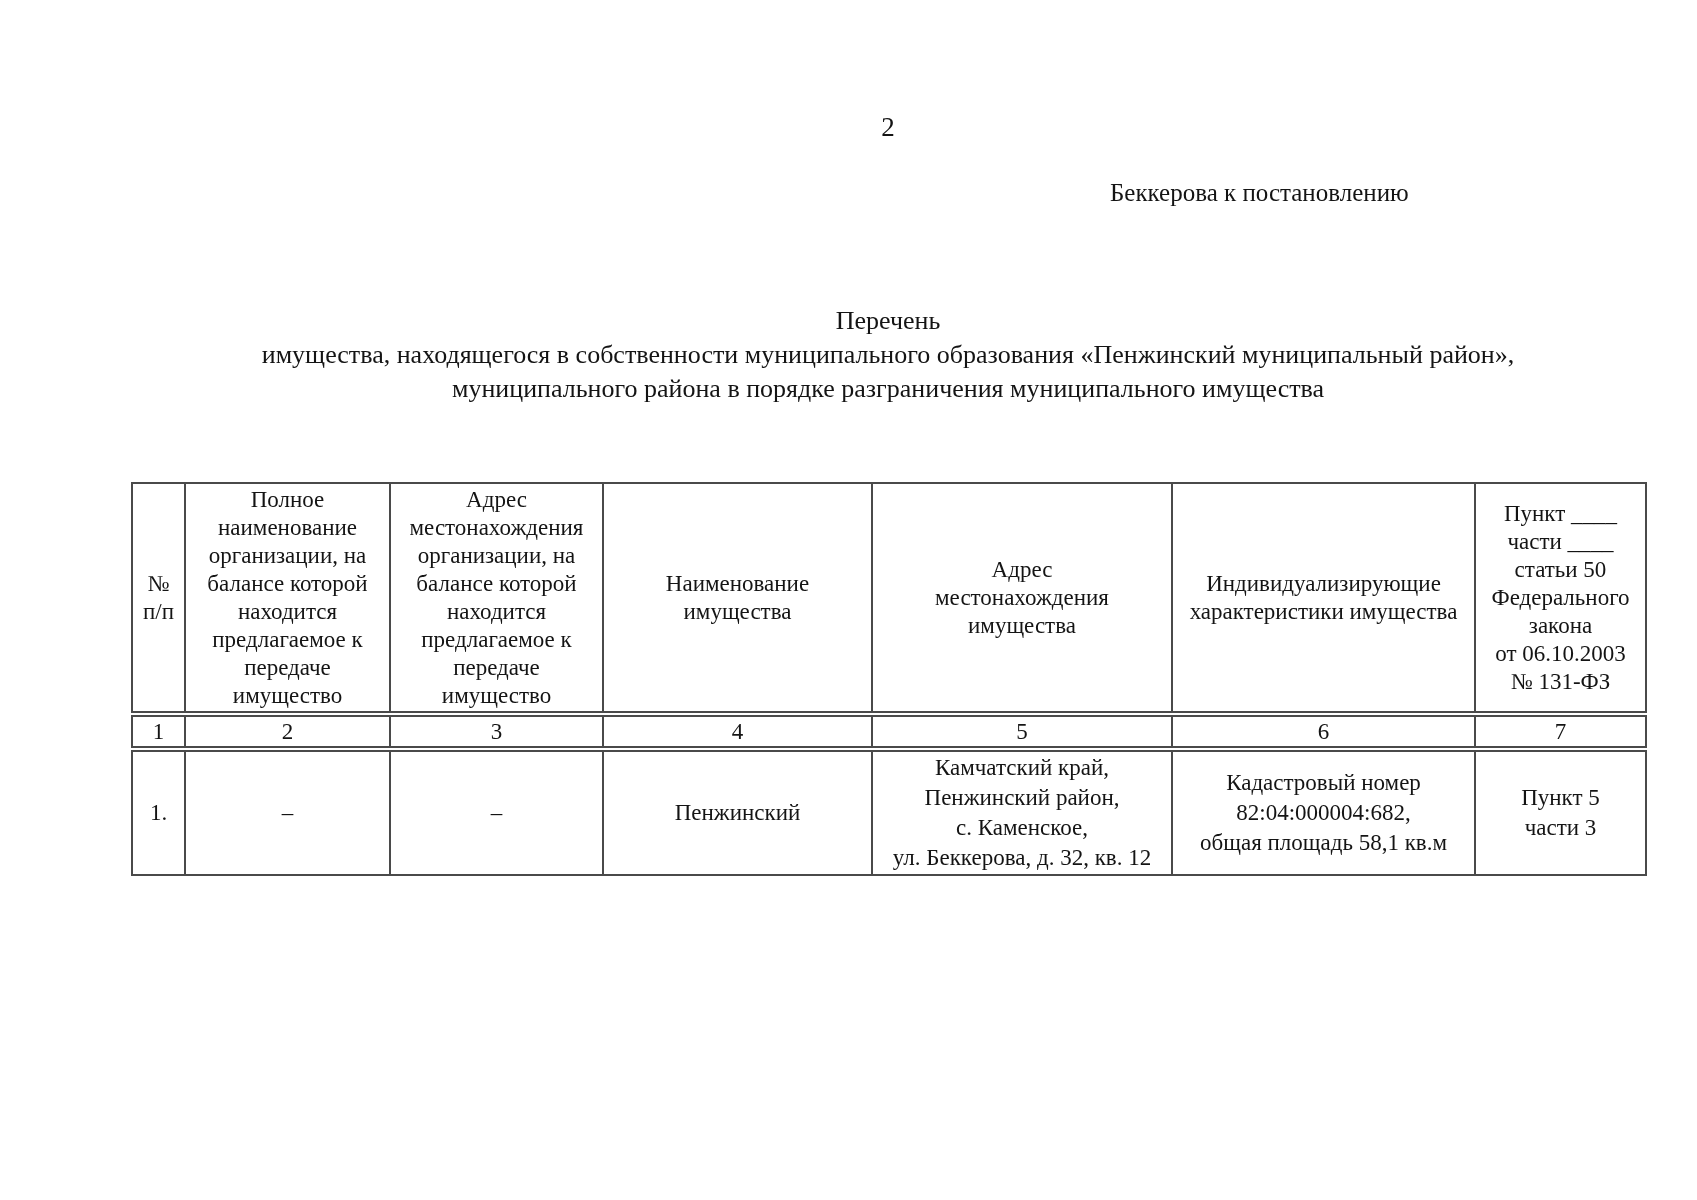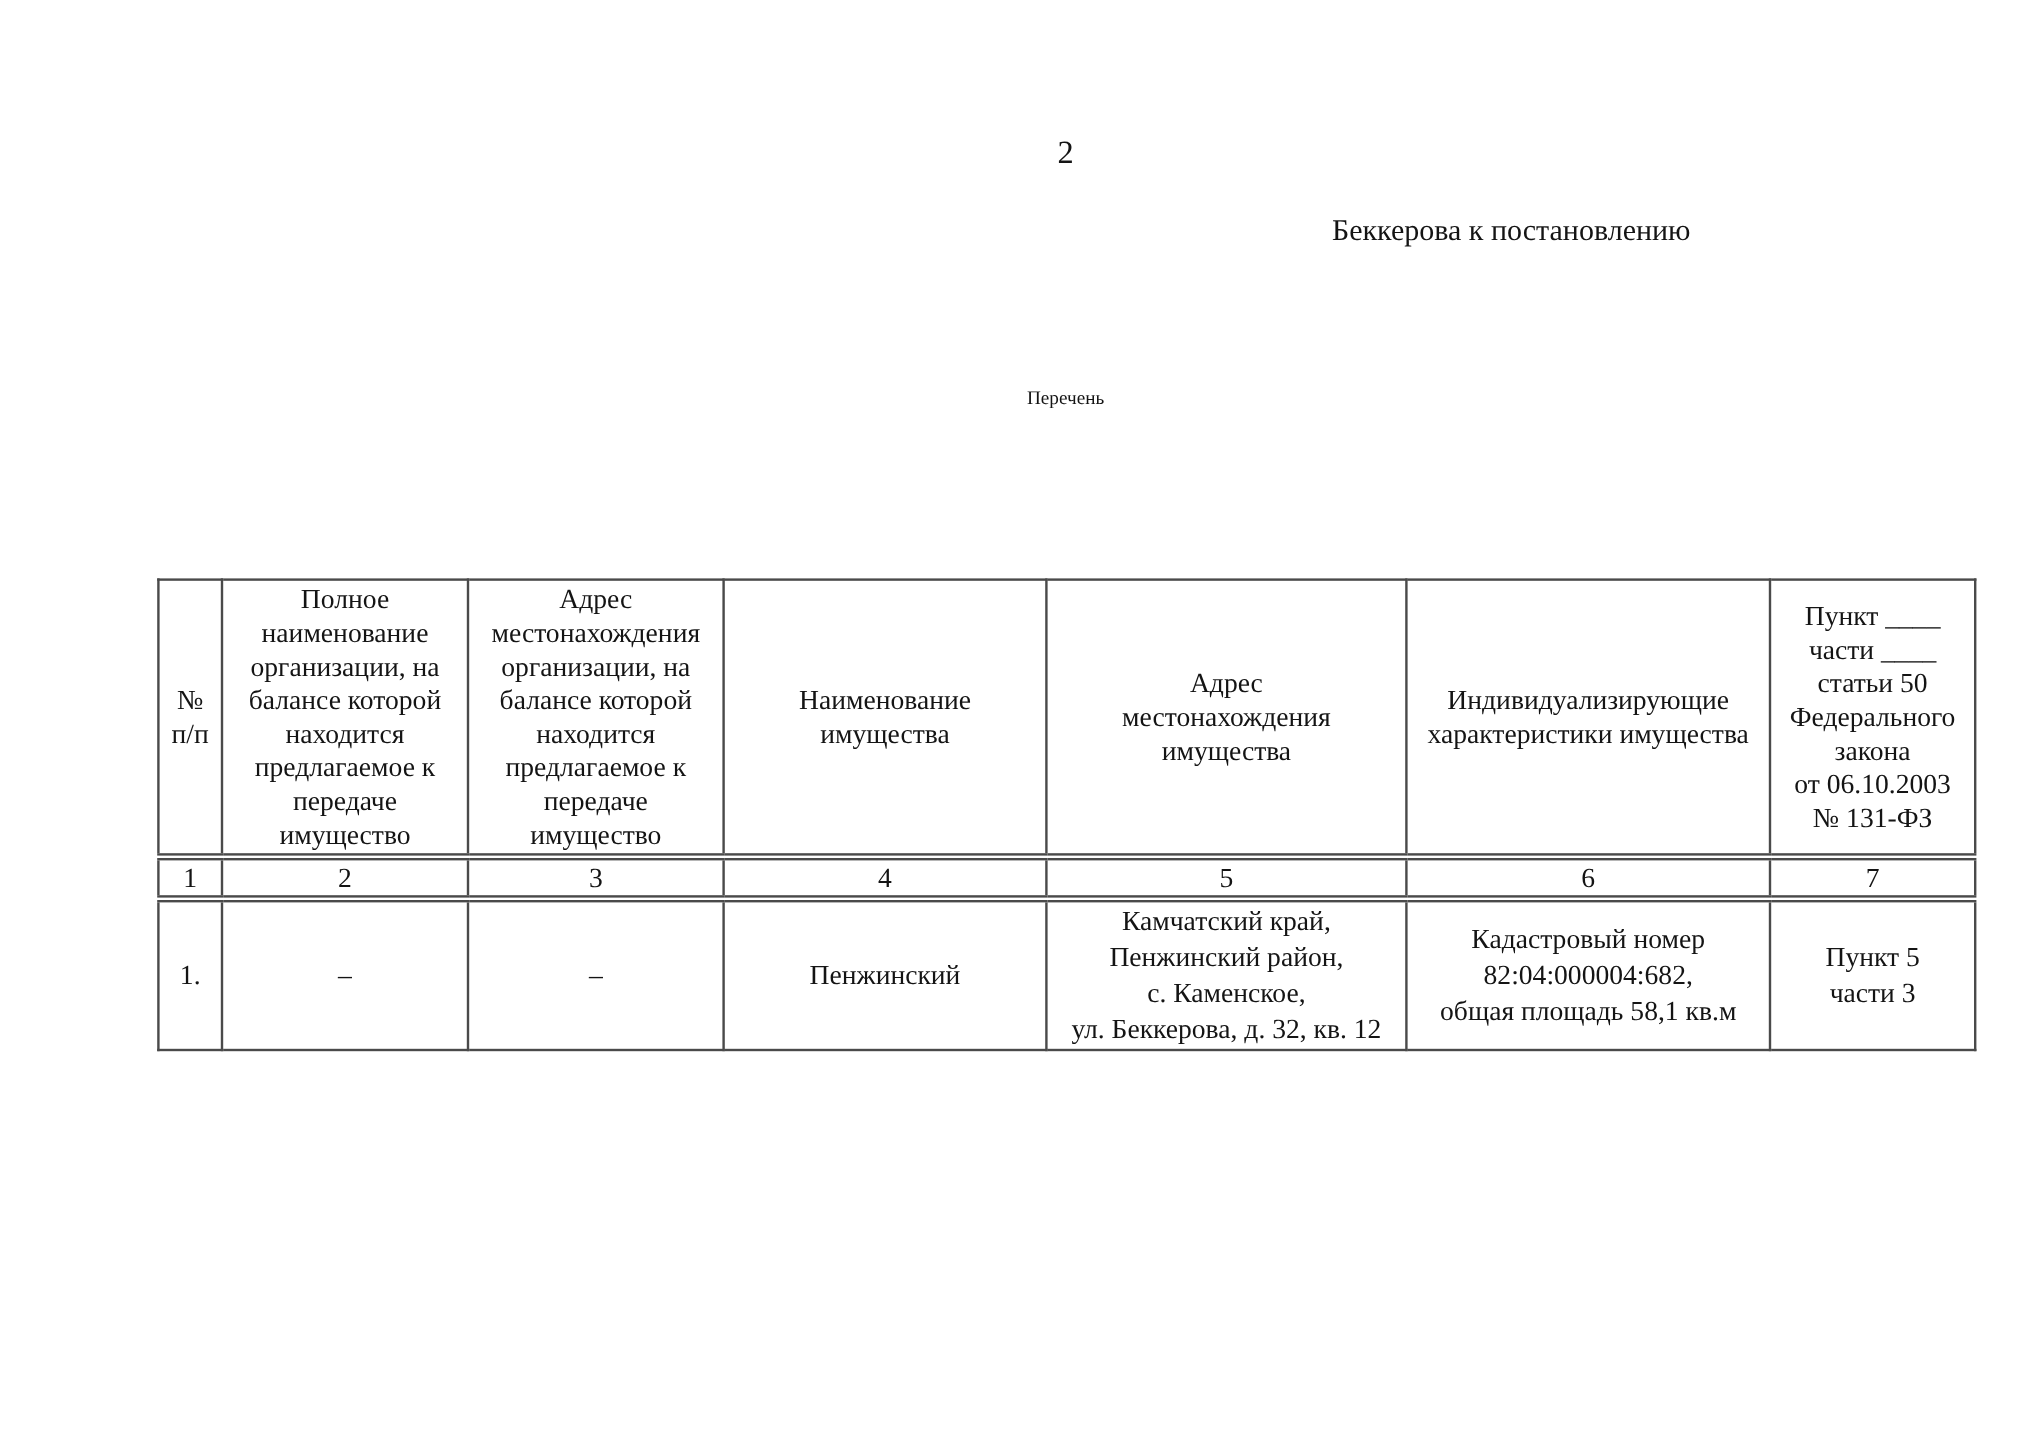--- a/index.html
+++ b/index.html
@@ -18,22 +18,22 @@
   .appendix {
     position:absolute; left:1110px; top:176px;
     font-size:25px; line-height:33px; white-space:nowrap;
   }
   .appendix-line3 span { display:inline-block; }
   .raised { transform:translateY(-5px); }
   .gap-date { margin-left:29px; }
   .gap-numsign { margin-left:68px; }
   .gap-num { margin-left:11px; }
   .doc-title {
-    position:absolute; left:131px; top:316px; width:1514px;
-    text-align:center; font-size:16px; line-height:34px;
+    position:absolute; left:131px; top:304px; width:1514px;
+    text-align:center; font-size:26px; line-height:34px;
   }
   table.prop-table {
     position:absolute; left:131px; top:482px;
     width:1514px;
     border-collapse:collapse; table-layout:fixed;
   }
   .prop-table th, .prop-table td {
     border:2px solid #4a4a4a;
     font-weight:normal;
     font-size:23px;
@@ -57,20 +57,22 @@
 <div class="page">
 
   <div class="page-number-band">2</div>
 
   <div class="appendix">
     <div>Беккерова к постановлению</div>
   </div>
 
   <div class="doc-title">
     <div>Перечень</div>
+    <div>имущества, находящегося в собственности муниципального образования «Пенжинский муниципальный район»,</div>
+    <div>муниципального района в порядке разграничения муниципального имущества</div>
   </div>
 
   <table class="prop-table">
     <colgroup>
       <col style="width:53px">
       <col style="width:205px">
       <col style="width:213px">
       <col style="width:269px">
       <col style="width:300px">
       <col style="width:303px">

